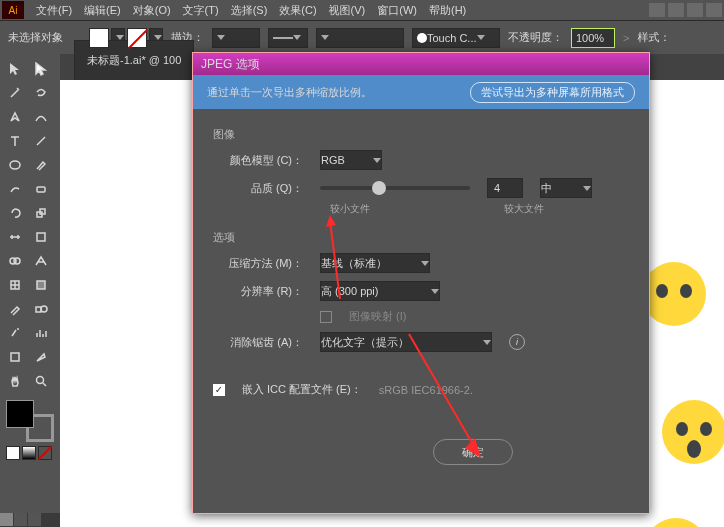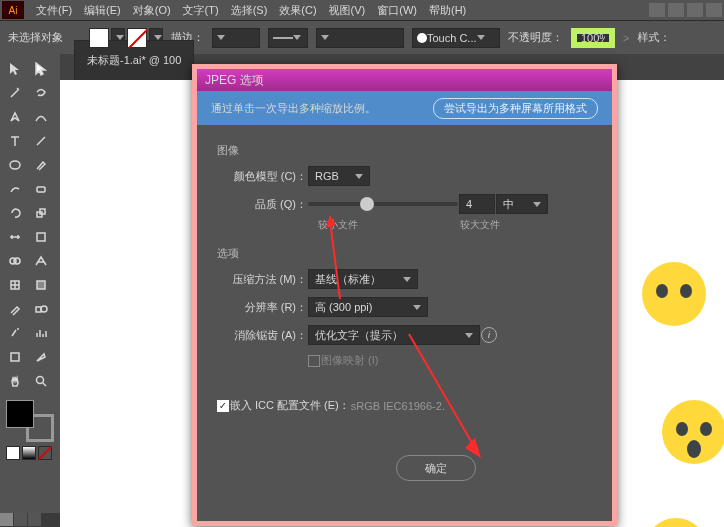--- a/index.html
+++ b/index.html
@@ -8,49 +8,49 @@
 .ai-logo{width:22px;height:18px;background:#330000;color:#ff9a00;font-weight:normal;font-size:10px;display:flex;align-items:center;justify-content:center;margin-right:6px}
 .menu-item{padding:0 6px;cursor:default}
 .menu-icons{margin-left:auto;display:flex;gap:3px}
 .menu-icons span{width:16px;height:14px;background:#6a6a6a;display:inline-block}
 .optbar{height:34px;background:#535353;display:flex;align-items:center;padding:0 8px;gap:8px;border-top:1px solid #2a2a2a}
 .optbar .lbl{font-size:11px}
 .swatch{width:20px;height:20px;background:#fff;border:1px solid #2a2a2a;position:relative}
 .swatch.red::after{content:"";position:absolute;width:26px;height:2px;background:#d00;transform:rotate(-45deg);top:9px;left:-3px}
 .dd{background:#323232;border:1px solid #2a2a2a;height:20px;display:flex;align-items:center;padding:0 4px;}
 .dd .arr{width:0;height:0;border-left:4px solid transparent;border-right:4px solid transparent;border-top:5px solid #aaa}
-.optbar input{background:#323232;border:6px solid #bef264;color:#d8d8d8;height:20px;padding:4px 4px;width:44px}
+.optbar input{background:#323232;border:1px solid #bef264;color:#d8d8d8;height:20px;padding:4px 4px;width:44px}
 .tabbar{height:26px;background:#424242;display:flex;align-items:flex-end;padding-left:74px}
 .tab{background:#323232;padding:12px 12px;border-top:1px solid #2a2a2a;border-left:1px solid #2a2a2a;border-right:1px solid #2a2a2a}
 .toolbar{position:absolute;left:0;top:54px;width:60px;bottom:0;background:#535353;display:flex;flex-wrap:wrap;padding:4px 2px;align-content:flex-start;gap:2px 0}
 .tool{width:26px;height:22px;display:flex;align-items:center;justify-content:center;position:relative}
 .tool svg{stroke:#d8d8d8;fill:none;stroke-width:1.5}
 .tool.fill svg{fill:#d8d8d8;stroke:none}
 .fillstroke{width:48px;height:42px;position:relative;margin:6px 4px 2px}
 .fillstroke .f{position:absolute;width:28px;height:28px;background:#000;border:1px solid #999}
 .fillstroke .s{position:absolute;width:28px;height:28px;right:0;bottom:0;border:3px solid #999;background:#535353}
 .mini-sw{display:flex;gap:2px;margin-left:4px}
 .mini-sw div{width:14px;height:14px;border:1px solid #2a2a2a}
 .canvas{position:absolute;left:60px;right:0;top:80px;bottom:0;background:#fff}
 .emoji{position:absolute;width:64px;height:64px;background:#ffd93b;border-radius:50%}
 .emoji.a{right:18px;top:182px}
 .emoji.b{right:-2px;top:320px}
 .emoji.c{right:16px;top:438px}
 .emoji .eye{position:absolute;width:12px;height:14px;background:#3e4347;border-radius:50%}
 .emoji .el{left:14px;top:22px}.emoji .er{right:14px;top:22px}
 .emoji .mouth{position:absolute;width:14px;height:18px;background:#3e4347;border-radius:50%;left:25px;top:40px}
-.dialog{position:absolute;left:192px;top:64px;width:425px;height:462px;background:#535353;border:5px solid #fca5a5;box-shadow:0 2px 10px rgba(0,0,0,.6)}
+.dialog{position:absolute;left:192px;top:52px;width:458px;height:462px;background:#535353;border:1px solid #fca5a5;box-shadow:0 2px 10px rgba(0,0,0,.6)}
 .dlg-title{height:22px;background:linear-gradient(#d23cbf,#a12a8f);display:flex;align-items:center;padding:0 8px;font-size:12px}
 .dlg-tip{height:34px;background:#4f8cc9;display:flex;align-items:center;padding:1px 14px;justify-content:space-between}
 .pill-btn{border:1px solid #cfe3f6;border-radius:10px;padding:2px 10px;font-size:11px;color:#e8f2fc}
 .dlg-body{padding:18px 20px 14px}
 .sect{font-size:11px;color:#bdbdbd;margin-bottom:8px;margin-top:14px}
-.row{display:flex;align-items:center;margin:8px 0;gap:1px}
+.row{display:flex;align-items:center;margin:8px 0;gap:17px}
 .row .lab{width:90px;text-align:right;color:#d8d8d8}
-.sel{background:#323232;border:1px solid #2a2a2a;height:20px;display:flex;align-items:center;padding:0 6px;justify-content:space-between;gap:8px}
+.sel{background:#323232;border:1px solid #2a2a2a;height:20px;display:flex;align-items:center;padding:0 0;justify-content:space-between;gap:8px}
 .sel .arr{width:0;height:0;border-left:4px solid transparent;border-right:4px solid transparent;border-top:5px solid #aaa}
 .slider{position:relative;width:150px;height:4px;background:#3a3a3a;border-radius:2px}
 .slider .thumb{position:absolute;width:14px;height:14px;background:#ccc;border-radius:50%;top:-5px;left:52px}
 .numbox{background:#323232;border:1px solid #2a2a2a;height:20px;width:36px;display:flex;align-items:center;padding:0 6px}
 .subtxt{font-size:10px;color:#aaa;text-align:center;width:60px}
 .info-ic{width:16px;height:16px;border:1px solid #aaa;border-radius:50%;display:flex;align-items:center;justify-content:center;font-size:9px;font-style:italic}
 .chk{width:12px;height:12px;background:#fff;display:flex;align-items:center;justify-content:center;color:#333;font-size:10px}
 .okbtn{width:80px;height:26px;border:1px solid #888;border-radius:13px;display:flex;align-items:center;justify-content:center;margin:42px 0 0 auto;margin-right:116px}
 .arrow1{position:absolute;left:326px;top:215px;pointer-events:none}
 .arrow2{position:absolute;left:405px;top:330px;pointer-events:none}
@@ -337,31 +337,31 @@
         </div>
     </div>
     <div class="row">
       <span class="lab">分辨率 (R)：</span>
       <div class="sel" style="width:120px">
           <span>高 (300 ppi)</span>
           <span class="arr"></span>
         </div>
     </div>
     <div class="row">
+      <span class="lab"></span>
+      <div style="width:12px;height:12px;border:1px solid #888"></div>
+      <span style="color:#888">图像映射 (I)</span>
+    </div>
+    <div class="row">
       <span class="lab">消除锯齿 (A)：</span>
       <div class="sel" style="width:172px">
           <span>优化文字（提示）</span>
           <span class="arr"></span>
         </div>
       <span class="info-ic">i</span>
-    </div>
-    <div class="row">
-      <span class="lab"></span>
-      <div style="width:12px;height:12px;border:1px solid #888"></div>
-      <span style="color:#888">图像映射 (I)</span>
     </div>
 
     <div class="row" style="margin-top:30px">
       <div class="chk">✓</div>
       <span>嵌入 ICC 配置文件 (E)：</span>
       <span style="color:#999">sRGB IEC61966-2.</span>
     </div>
 
     <div class="okbtn">确定</div>
   </div>

